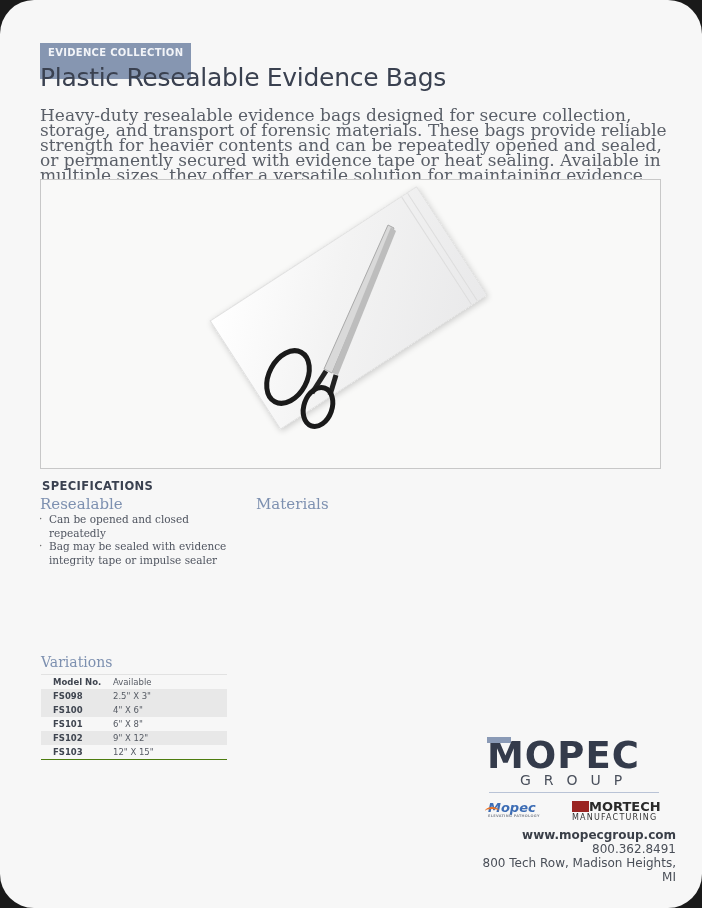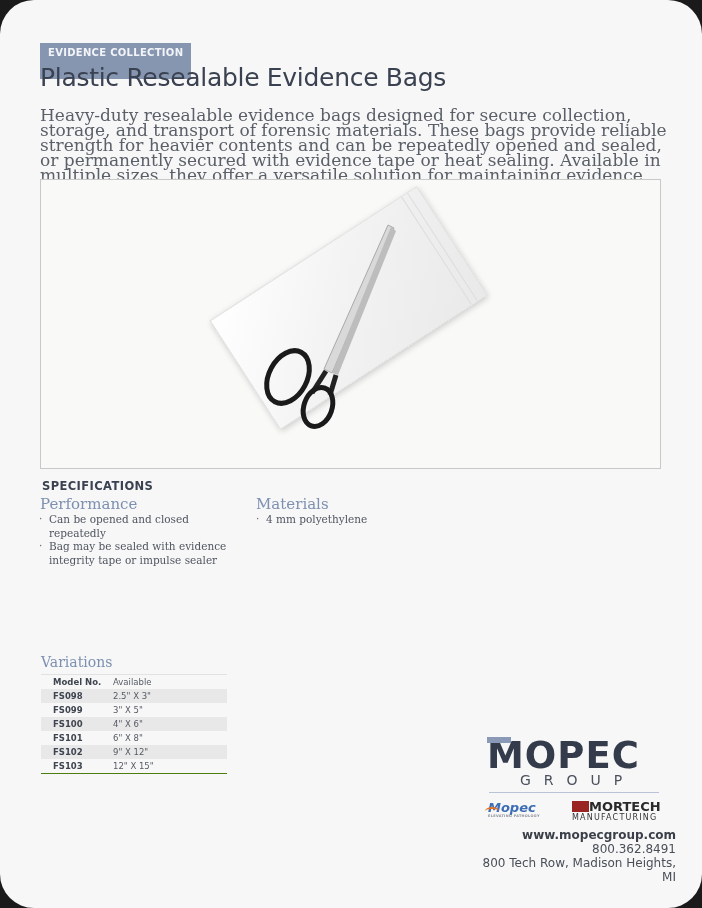--- a/index.html
+++ b/index.html
@@ -160,46 +160,39 @@
     <polygon points="138,10 144,13 82,158 74,154" fill="#d9d9d9" stroke="#a9a9a9" stroke-width="1"></polygon>
     <polygon points="141,12 146,16 88,160 82,158" fill="#bdbdbd"></polygon>
     <line x1="76" y1="156" x2="62" y2="178" stroke="#222" stroke-width="5"></line>
     <line x1="86" y1="160" x2="80" y2="180" stroke="#222" stroke-width="5"></line>
     <ellipse cx="38" cy="162" rx="19" ry="28" transform="rotate(28 38 162)" fill="none" stroke="#1a1a1a" stroke-width="5"></ellipse>
     <ellipse cx="68" cy="192" rx="14" ry="20" transform="rotate(20 68 192)" fill="none" stroke="#1a1a1a" stroke-width="5"></ellipse>
   </svg>
 
   <div class="spec-head">SPECIFICATIONS</div>
 
-  <div class="col-title" style="left:40px; top:495px;">Performance</div>
+  <div class="col-title" style="left:40px; top:495px;">Resealable</div>
   <ul class="bullets" style="left:39px; top:513px; width:190px;">
     <li>Can be opened and closed repeatedly</li>
     <li>Bag may be sealed with evidence integrity tape or impulse sealer</li>
   </ul>
 
   <div class="col-title" style="left:256px; top:495px;">Materials</div>
-  <ul class="bullets" style="left:256px; top:513px; width:200px;">
-    <li>4 mm polyethylene</li>
-  </ul>
 
   <div class="var-title">Variations</div>
   <table class="var-table">
     <tbody>
         <tr class="head">
       <td class="model">Model No.</td>
       <td class="dim">Available</td>
     </tr>
     <tr class="alt">
       <td class="model">FS098</td>
       <td class="dim">2.5" X 3"</td>
     </tr>
-    <tr>
-      <td class="model">FS099</td>
-      <td class="dim">3" X 5"</td>
-    </tr>
     <tr class="alt">
       <td class="model">FS100</td>
       <td class="dim">4" X 6"</td>
     </tr>
     <tr>
       <td class="model">FS101</td>
       <td class="dim">6" X 8"</td>
     </tr>
     <tr class="alt">
       <td class="model">FS102</td>

